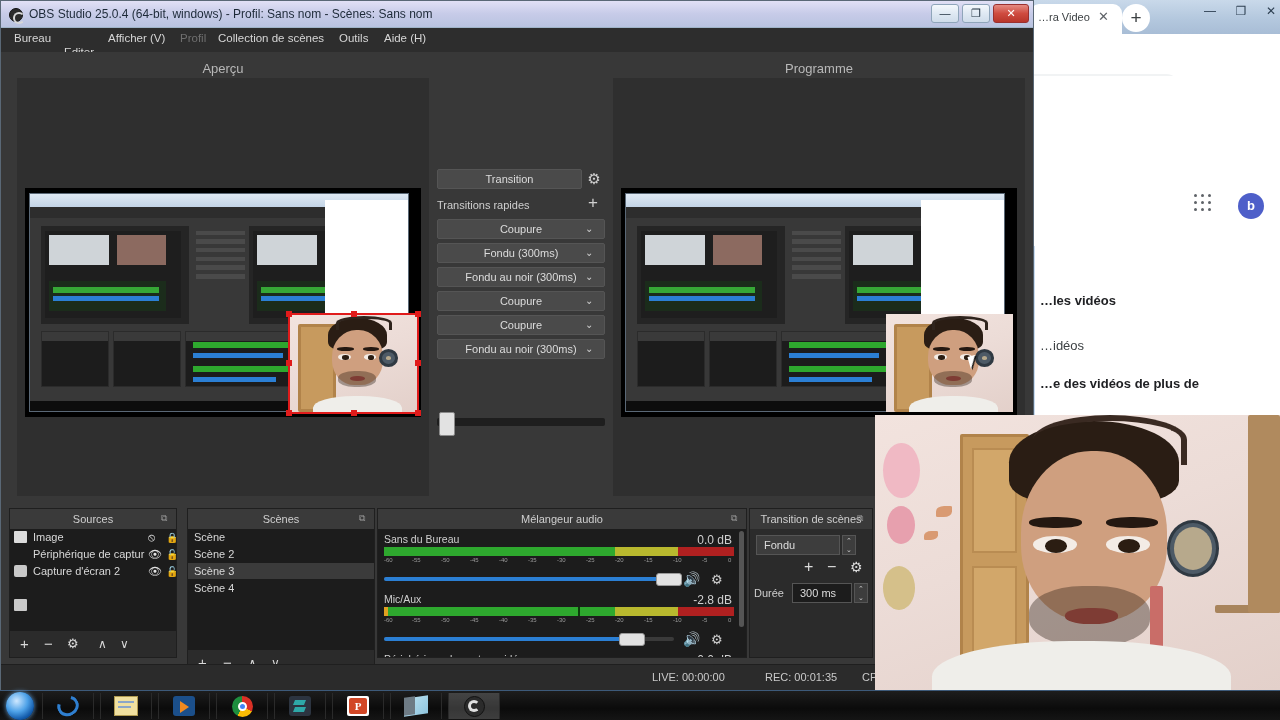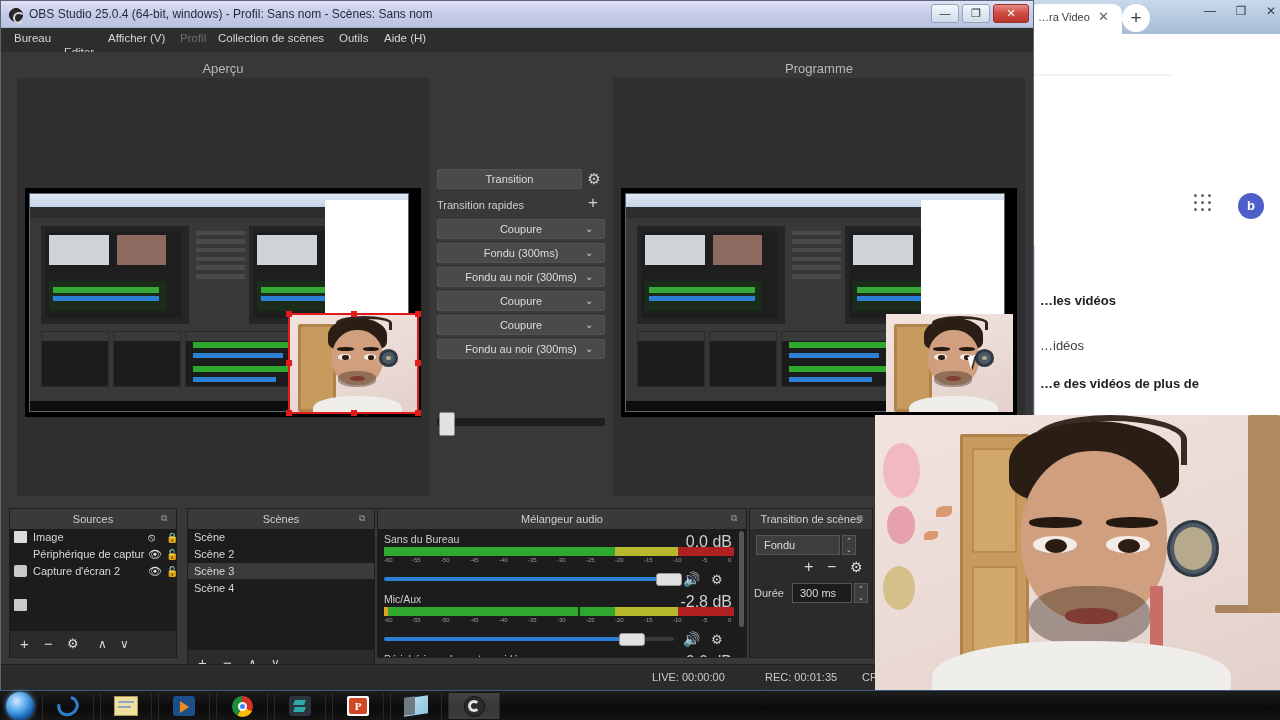--- a/index.html
+++ b/index.html
@@ -114,21 +114,21 @@
   .row-lbl { position:absolute; white-space:nowrap; overflow:hidden; }
   .srcico { position:absolute; left:4px; top:2px; width:13px; height:12px;
             background:#dcdcdc; border-radius:1px; }
   .eye { position:absolute; color:#e4e4e4; font-size:11px; }
   .lock { position:absolute; font-size:10px; }
   .toolrow { position:absolute; left:0; right:0; height:26px; background:#2b2b2b; }
   .tool { position:absolute; color:#d8d8d8; font-size:15px; line-height:26px; }
 
   
   .mx-name { position:absolute; font-size:10.5px; color:#cfcfcf; }
-  .mx-db { position:absolute; font-size:16px; color:#cfcfcf; right:16px;
+  .mx-db { position:absolute; font-size:12px; color:#cfcfcf; right:16px;
            text-align:right; }
   .meter { position:absolute; height:9px; background:#111;
            background-image:linear-gradient(90deg,
              #2ea82e 0%, #2ea82e 66%, #b8b82e 66%, #b8b82e 84%, #b02020 84%, #b02020 100%); }
   .ticks { position:absolute; height:9px; font-size:6px; color:#9a9a9a; }
   .tick { position:absolute; top:0; }
   .slider { position:absolute; height:4px; background:#3a3a3a; border-radius:2px; }
   .slider-f { position:absolute; height:4px; background:#2b7fd4; border-radius:2px; }
   .knob { position:absolute; width:26px; height:13px; background:#e2e2e2;
           border:1px solid #9a9a9a; border-radius:3px; }
@@ -363,21 +363,21 @@
             <div class="sel-h" style="left:-4px;bottom:-4px;"></div>
             <div class="sel-h" style="left:calc(50% - 3px);bottom:-4px;"></div>
             <div class="sel-h" style="right:-4px;bottom:-4px;"></div>
           </div>
         </div>
       </div>
 
       <div>
         <div class="tbtn" style="left:436px;top:117px;width:145px;">Transition</div>
         <div class="gear" style="left:584px;top:117px;width:18px;font-size:15px;line-height:20px;">⚙</div>
-        <div class="tlabel" style="left:436px;top:147px;">Transition rapides</div>
+        <div class="tlabel" style="left:436px;top:147px;">Transitions rapides</div>
         <div class="plus" style="left:583px;top:142px;width:18px;font-size:17px;line-height:18px;">+</div>
 
         <div class="tbtn" style="left:436px;top:167px;width:168px;">Coupure</div>
         <div class="chev" style="left:584px;top:171px;">⌄</div>
         <div class="tbtn" style="left:436px;top:191px;width:168px;">Fondu (300ms)</div>
         <div class="chev" style="left:584px;top:195px;">⌄</div>
         <div class="tbtn" style="left:436px;top:215px;width:168px;">Fondu au noir (300ms)</div>
         <div class="chev" style="left:584px;top:219px;">⌄</div>
         <div class="tbtn" style="left:436px;top:239px;width:168px;">Coupure</div>
         <div class="chev" style="left:584px;top:243px;">⌄</div>

